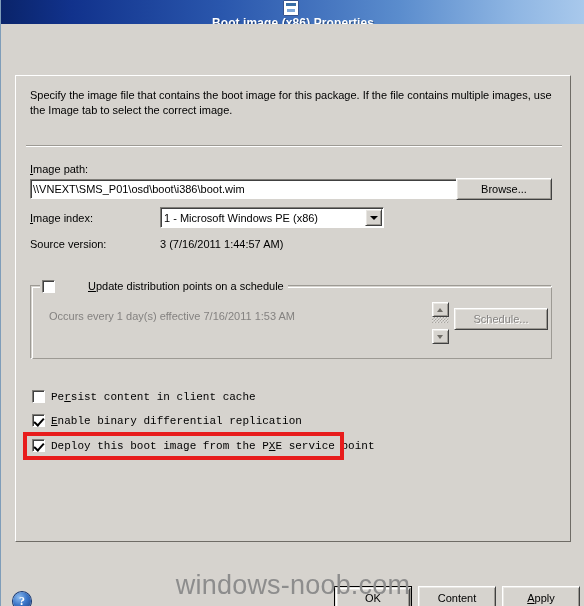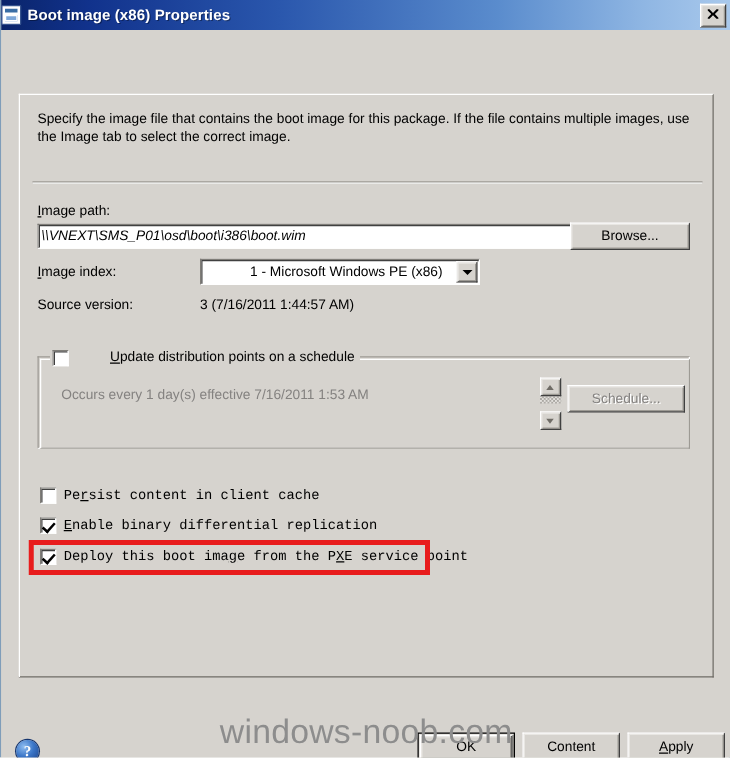--- a/index.html
+++ b/index.html
@@ -34,20 +34,21 @@
   .titlebar {
     position: absolute;
     left: 0; top: 0;
     width: 584px;
     height: 24px;
     background: linear-gradient(to right, #0a246a 0%, #11328c 12%, #2a57ad 38%, #5a8ccd 68%, #8fb6e3 88%, #a9c9ec 100%);
     display: flex;
     align-items: center;
     box-sizing: border-box;
     padding-left: 0;
+    flex-direction: column;
   }
   .title-icon {
     width: 16px;
     height: 16px;
     margin-right: 5px;
     flex: 0 0 auto;
     position: relative;
     background: #ffffff;
     border: 1px solid #36538e;
     box-sizing: border-box;
@@ -451,27 +452,27 @@
 
   <div class="body-area">
 
 
     <div class="tab-panel">
 
       <div class="panel-desc">Specify the image file that contains the boot image for this package. If the file contains multiple images, use the Image tab to select the correct image.</div>
       <div class="panel-sep"></div>
 
       <div class="field-label" style="left:14px; top:87px;"><span class="u">I</span>mage path:</div>
-      <div class="textbox" style="left:14px; top:103px; width:445px; height:20px;font-style:italic;">\\VNEXT\SMS_P01\osd\boot\i386\boot.wim</div>
+      <div class="textbox" style="left:14px; top:103px; width:445px; height:20px;">\\VNEXT\SMS_P01\osd\boot\i386\boot.wim</div>
       <div class="btn" style="left:440px; top:102px; width:96px; height:22px;">
           <span>Browse...</span>
         </div>
 
       <div class="field-label" style="left:14px; top:136px;"><span class="u">I</span>mage index:</div>
-      <div class="combo" style="left:144px; top:131px; width:224px; height:21px;padding-left:36px;">
+      <div class="combo" style="left:144px; top:131px; width:224px; height:21px;">
         <div class="combo-text">1 - Microsoft Windows PE (x86)</div>
         <div class="combo-arrow"></div>
       </div>
 
       <div class="field-label" style="left:14px; top:162px;">Source version:</div>
       <div class="field-label" style="left:144px; top:162px;">3 (7/16/2011 1:44:57 AM)</div>
 
       <div class="groupbox" style="left:14px; top:209px; width:522px; height:74px;">
         <div class="gb-title">
           <span class="cb"></span>

